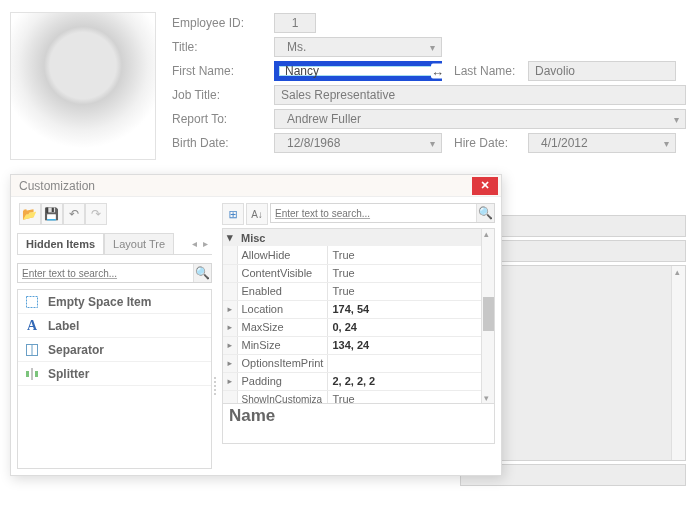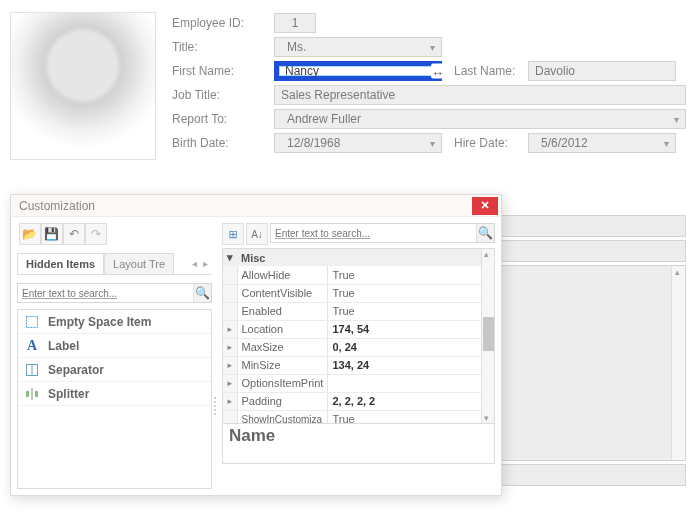--- a/index.html
+++ b/index.html
@@ -86,21 +86,21 @@
     position: absolute;
     top: 1px;
     left: 3px;
     font-size: 9px;
     color: #a0a0a0;
   }
   .bb4 { height: 22px; }
   .dialog {
     position: absolute;
     left: 10px;
-    top: 194px;
+    top: 174px;
     width: 492px;
     border: 1px solid #dcdcdc;
     background: #fff;
     box-shadow: 2px 3px 12px rgba(0,0,0,0.15);
   }
   .dlg-title {
     height: 22px;
     display: flex;
     align-items: center;
     padding-left: 8px;
@@ -343,21 +343,21 @@
       </div>
     </div>
     <div class="row">
       <div class="lab">Birth Date:</div>
       <div class="fld drop" style="width:168px">
         <span>12/8/1968</span>
           <span class="chev">▾</span>
       </div>
       <div class="lab" style="width:76px;margin-left:10px">Hire Date:</div>
       <div class="fld drop" style="width:148px">
-        <span>5/6/2012</span>
+        <span>4/1/2012</span>
           <span class="chev">▾</span>
       </div>
     </div>
   </div>
 </div>
 
 <div class="bottom-panels">
   <div class="big-box bb1"></div>
   <div class="big-box bb2"></div>
   <div class="big-box bb3">

